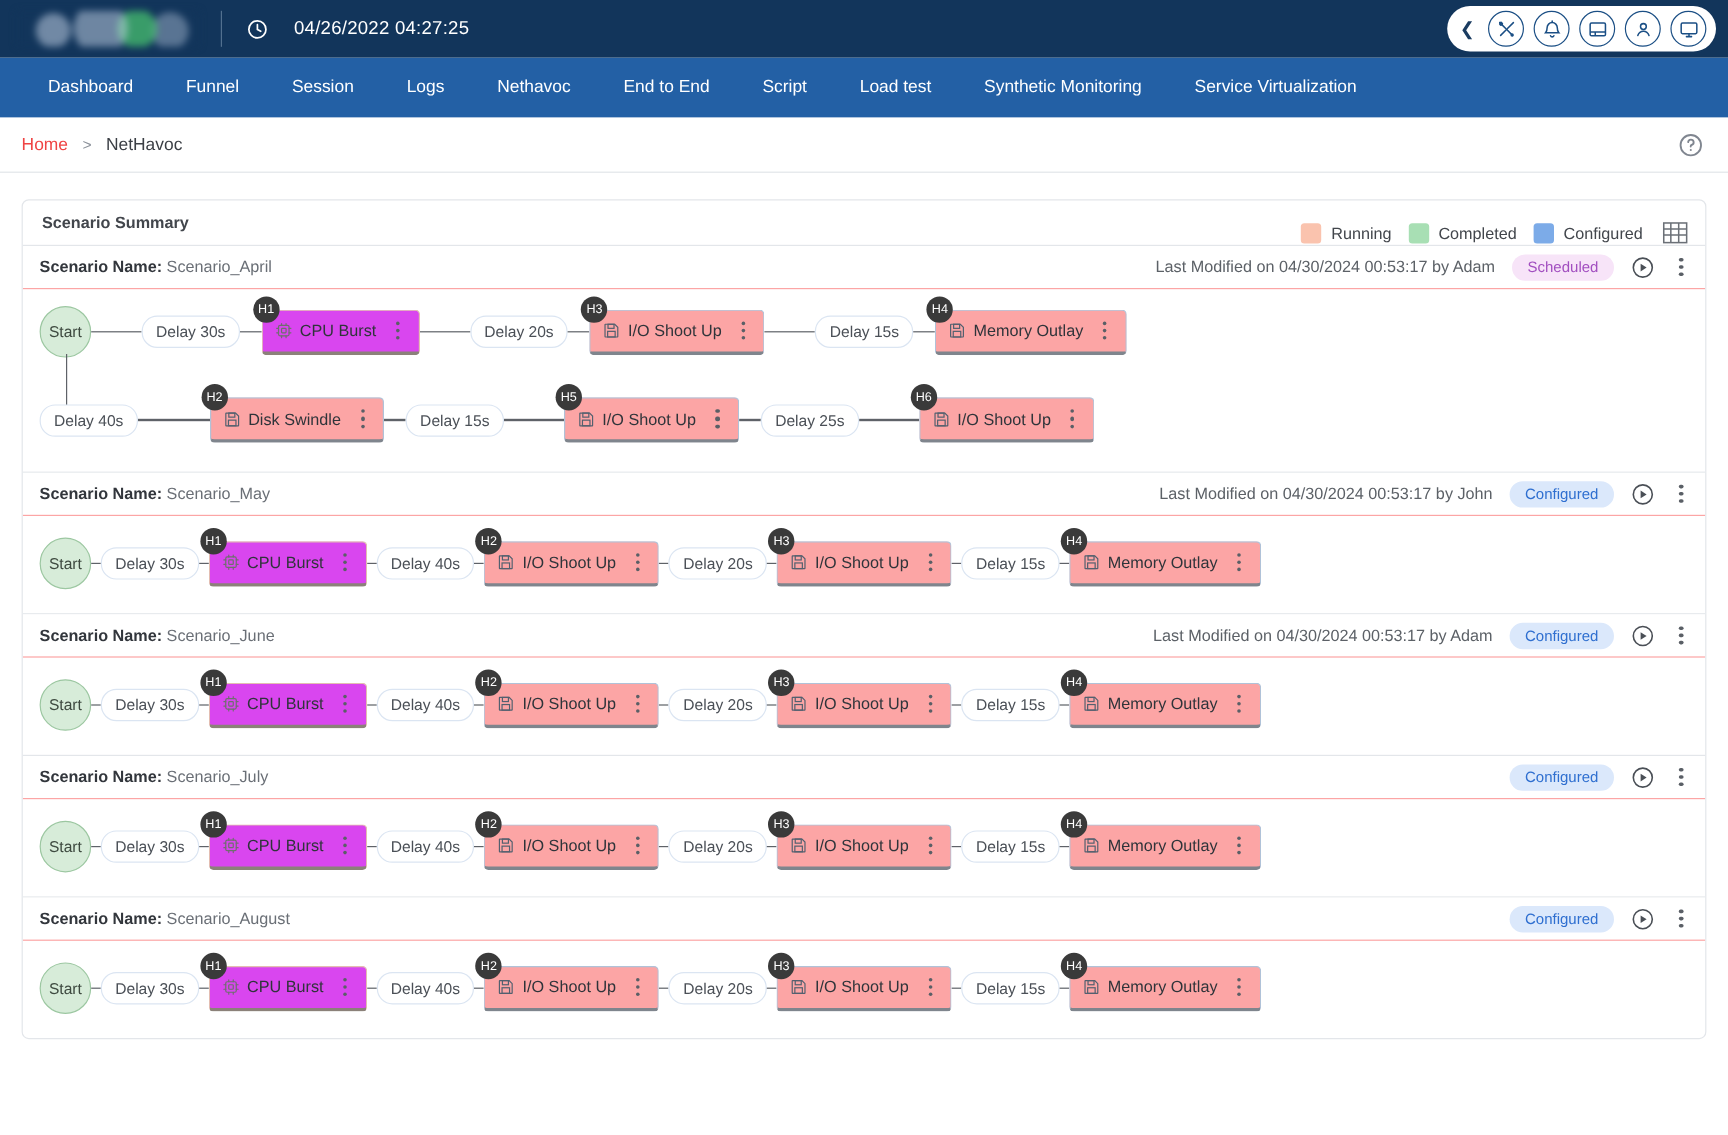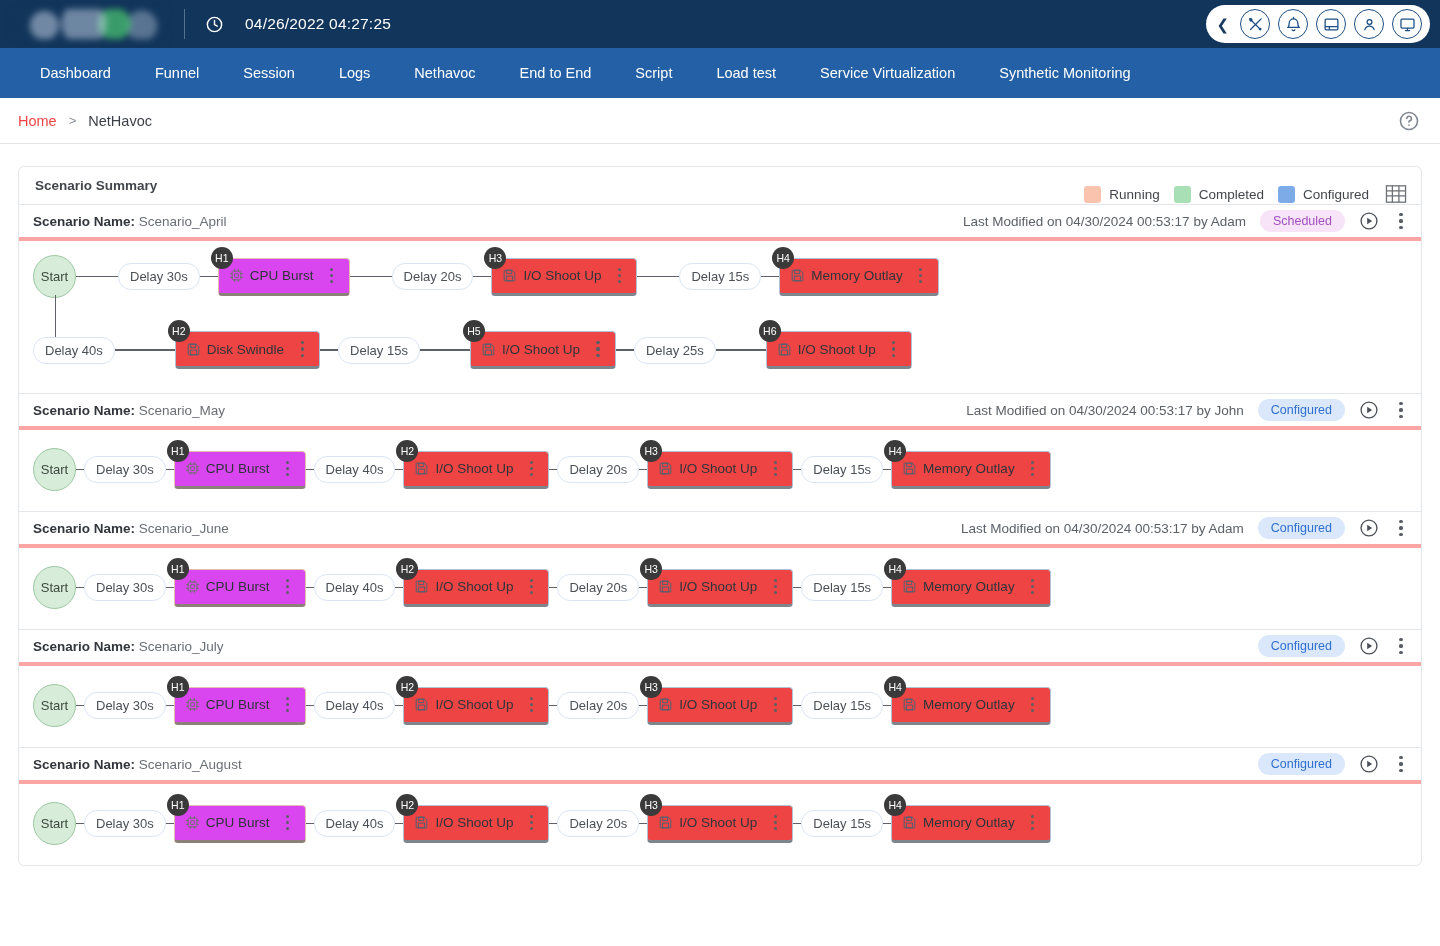--- a/index.html
+++ b/index.html
@@ -106,21 +106,21 @@
   .swatch { width: 17px; height: 17px; border-radius: 3px; display:block; }
   .legend-label { font-size: 13.5px; color: #42464c; }
   .grid-icon { width: 22px; height: 20px; margin-left: 2px; cursor: pointer;}
 
   
   .scenario { border-bottom: 1px solid #e3e6ea; }
   .scenario:last-child { border-bottom: none; }
   .sc-head {
     height: 36px; display: flex; align-items: center;
     padding: 0 12px 0 14px;
-    border-bottom: 4px solid #fca5a5;
+    border-bottom: 1px solid #fca5a5;
     background: #fff;
   }
   .sc-name { font-size: 13.5px; color: #42464c; }
   .sc-name b { font-weight: bold; color: #32363c; }
   .sc-name span.val { color: #6a6f76; }
   .sc-right { margin-left: auto; display: flex; align-items: center; gap: 14px; }
   .sc-modified { font-size: 13.5px; color: #5c6167; white-space: nowrap; }
   .badge {
     font-size: 12.5px; border-radius: 12px;
     padding: 4px 13px; white-space: nowrap;
@@ -161,21 +161,21 @@
     position: relative; flex: none;
     border-radius: 4px;
     border: 1px solid #b9bec6;
     border-bottom: 3px solid #7f858d;
     display: flex; align-items: center; gap: 6px;
     padding: 7px 9px 7px 10px;
     font-size: 13.5px; color: #2f343a;
     cursor: pointer;
   }
   .node.peach { background: #d946ef; border-color: #e3bdb1; border-bottom-color: #8b8179; }
-  .node.blue  { background: #ef4444; border-color: #b0c2d8; border-bottom-color: #7f858d; }
+  .node.blue  { background: #fca5a5; border-color: #b0c2d8; border-bottom-color: #7f858d; }
   .node .hbadge {
     position: absolute; top: -12px; left: -8px;
     width: 22px; height: 22px; border-radius: 50%;
     background: #3a3a3a; color: #fff;
     font-size: 10.5px; display:flex; align-items:center; justify-content:center;
   }
   .node .nicon { width: 15px; height: 15px; flex: none; display:block; }
   .node .nlabel { white-space: nowrap; }
   .node .kebab { margin-left: 4px; }
 
@@ -247,22 +247,22 @@
 
 <div class="navbar" id="nav">
     <div class="nav-item">Dashboard</div>
     <div class="nav-item">Funnel</div>
     <div class="nav-item">Session</div>
     <div class="nav-item">Logs</div>
     <div class="nav-item">Nethavoc</div>
     <div class="nav-item">End to End</div>
     <div class="nav-item">Script</div>
     <div class="nav-item">Load test</div>
+    <div class="nav-item">Synthetic Monitoring</div>
     <div class="nav-item">Service Virtualization</div>
-    <div class="nav-item">Synthetic Monitoring</div>
   </div>
 
 <div class="breadcrumb-bar">
   <span class="crumb">Home</span>
   <span class="crumb-sep">&gt;</span>
   <span class="crumb last">NetHavoc</span>
   <svg class="help-icon" viewBox="0 0 24 24" fill="none" stroke="#808690" stroke-width="1.7">
     <circle cx="12" cy="12" r="9.3"></circle>
     <path d="M9.6 9.2a2.5 2.5 0 1 1 3.1 2.6c-.6.2-.8.7-.8 1.4" stroke-linecap="round"></path>
     <circle cx="12" cy="16.4" r=".95" fill="#808690" stroke="none"></circle>

